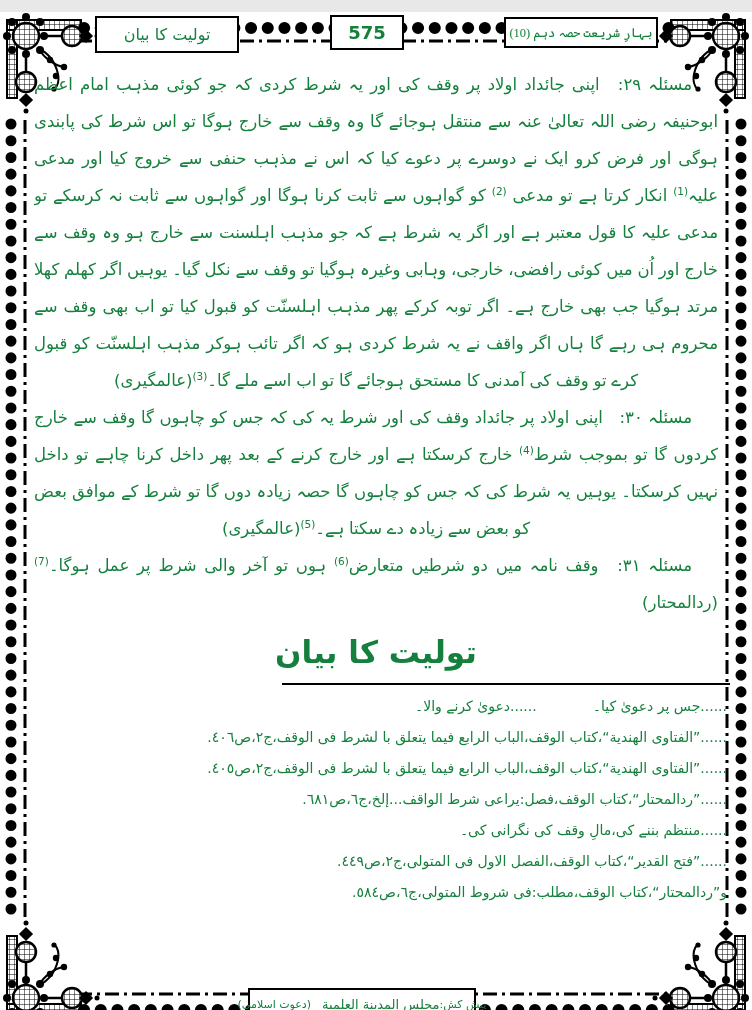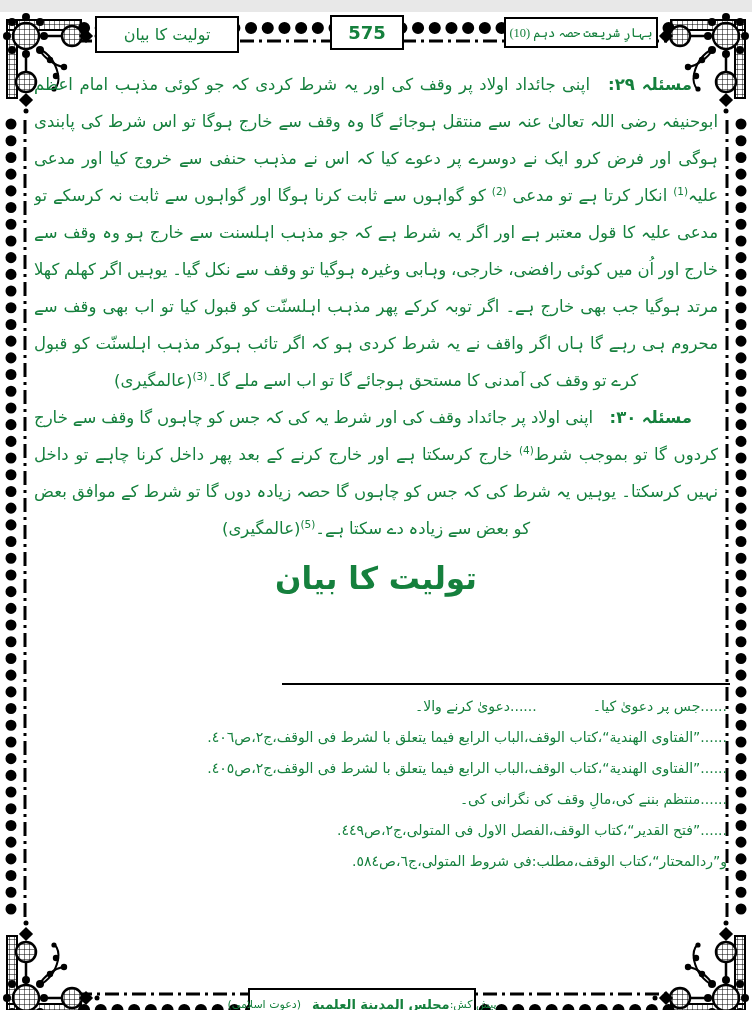--- a/index.html
+++ b/index.html
@@ -21,21 +21,21 @@
   
   .body-area{
     position:absolute;z-index:1;top:54px;right:34px;left:34px;height:616px;
     overflow:hidden;font-size:16.5px;line-height:37px;
   }
   .body-par{
     margin:0;text-align:justify;text-align-last:center;text-indent:26px;
     word-spacing:-0.5px;
   }
   .body-par.last-right{text-align-last:right;}
-  .seg-b{font-weight:bold;padding-left:11px;}
+  .seg-b{font-weight:normal;padding-left:11px;}
   .seg-sup{font-size:10.5px;vertical-align:super;line-height:0;}
   .section-heading{
     margin:4px 0 2px 0;text-align:center;font-size:31px;font-weight:bold;
     line-height:54px;text-indent:0;
   }
   
   .fn-sep{position:absolute;z-index:1;top:671px;right:22px;width:448px;border-top:2.5px solid #000;}
   .footnotes{
     position:absolute;z-index:1;top:679px;right:25px;left:25px;height:292px;
     overflow:hidden;font-size:14px;line-height:31px;text-align:right;
@@ -132,33 +132,35 @@
   <div class="hbox hbox-page">
     <span>575</span>
   </div>
   <div class="hbox hbox-right">
     <span>بہارِ شریعت حصہ دہم (10)</span>
   </div>
 
   <div class="body-area">
     <p class="body-par"><span class="seg-b">مسئلہ ۲۹:  </span><span>اپنی جائداد اولاد پر وقف کی اور یہ شرط کردی کہ جو کوئی مذہب امام اعظم ابوحنیفہ رضی اللہ تعالیٰ عنہ سے منتقل ہوجائے گا وہ وقف سے خارج ہوگا تو اس شرط کی پابندی ہوگی اور فرض کرو ایک نے دوسرے پر دعوے کیا کہ اس نے مذہب حنفی سے خروج کیا اور مدعی علیہ</span><span class="seg-sup">(1)</span><span> انکار کرتا ہے تو مدعی </span><span class="seg-sup">(2)</span><span> کو گواہوں سے ثابت کرنا ہوگا اور گواہوں سے ثابت نہ کرسکے تو مدعی علیہ کا قول معتبر ہے اور اگر یہ شرط ہے کہ جو مذہب اہلسنت سے خارج ہو وہ وقف سے خارج اور اُن میں کوئی رافضی، خارجی، وہابی وغیرہ ہوگیا تو وقف سے نکل گیا۔ یوہیں اگر کھلم کھلا مرتد ہوگیا جب بھی خارج ہے۔ اگر توبہ کرکے پھر مذہب اہلسنّت کو قبول کیا تو اب بھی وقف سے محروم ہی رہے گا ہاں اگر واقف نے یہ شرط کردی ہو کہ اگر تائب ہوکر مذہب اہلسنّت کو قبول کرے تو وقف کی آمدنی کا مستحق ہوجائے گا تو اب اسے ملے گا۔</span><span class="seg-sup">(3)</span><span>(عالمگیری)</span></p>
     <p class="body-par"><span class="seg-b">مسئلہ ۳۰:  </span><span>اپنی اولاد پر جائداد وقف کی اور شرط یہ کی کہ جس کو چاہوں گا وقف سے خارج کردوں گا تو بموجب شرط</span><span class="seg-sup">(4)</span><span> خارج کرسکتا ہے اور خارج کرنے کے بعد پھر داخل کرنا چاہے تو داخل نہیں کرسکتا۔ یوہیں یہ شرط کی کہ جس کو چاہوں گا حصہ زیادہ دوں گا تو شرط کے موافق بعض کو بعض سے زیادہ دے سکتا ہے۔</span><span class="seg-sup">(5)</span><span>(عالمگیری)</span></p>
+    <p class="body-par last-right"><span class="seg-b">مسئلہ ۳۱:  </span><span>وقف نامہ میں دو شرطیں متعارض</span><span class="seg-sup">(6)</span><span> ہوں تو آخر والی شرط پر عمل ہوگا۔</span><span class="seg-sup">(7)</span><span>(ردالمحتار)</span></p>
     <h2 class="section-heading">تولیت کا بیان</h2>
     <p class="body-par"></p>
   </div>
 
   <div class="fn-sep"></div>
 
   <div class="footnotes">
     <div class="fn-line fn-row">
       <span>......جس پر دعویٰ کیا۔</span>
       <span>......دعویٰ کرنے والا۔</span>
     </div>
     <div class="fn-line">......”الفتاوی الهندیة“،کتاب الوقف،الباب الرابع فیما یتعلق با لشرط فی الوقف،ج٢،ص٤٠٦.</div>
     <div class="fn-line">......”الفتاوی الهندیة“،کتاب الوقف،الباب الرابع فیما یتعلق با لشرط فی الوقف،ج٢،ص٤٠٥.</div>
+    <div class="fn-line">......”ردالمحتار“،کتاب الوقف،فصل:یراعی شرط الواقف...إلخ،ج٦،ص٦٨١.</div>
     <div class="fn-line">......منتظم بننے کی،مالِ وقف کی نگرانی کی۔</div>
     <div class="fn-line">......”فتح القدیر“،کتاب الوقف،الفصل الاول فی المتولی،ج٢،ص٤٤٩.</div>
     <div class="fn-line">و”ردالمحتار“،کتاب الوقف،مطلب:فی شروط المتولی،ج٦،ص٥٨٤.</div>
   </div>
 
   <div class="fbox">
     <span>پیش کش: </span>
     <span class="seg-b">مجلس المدینة العلمیة</span>
     <span>(دعوت اسلامی)</span>
   </div>

